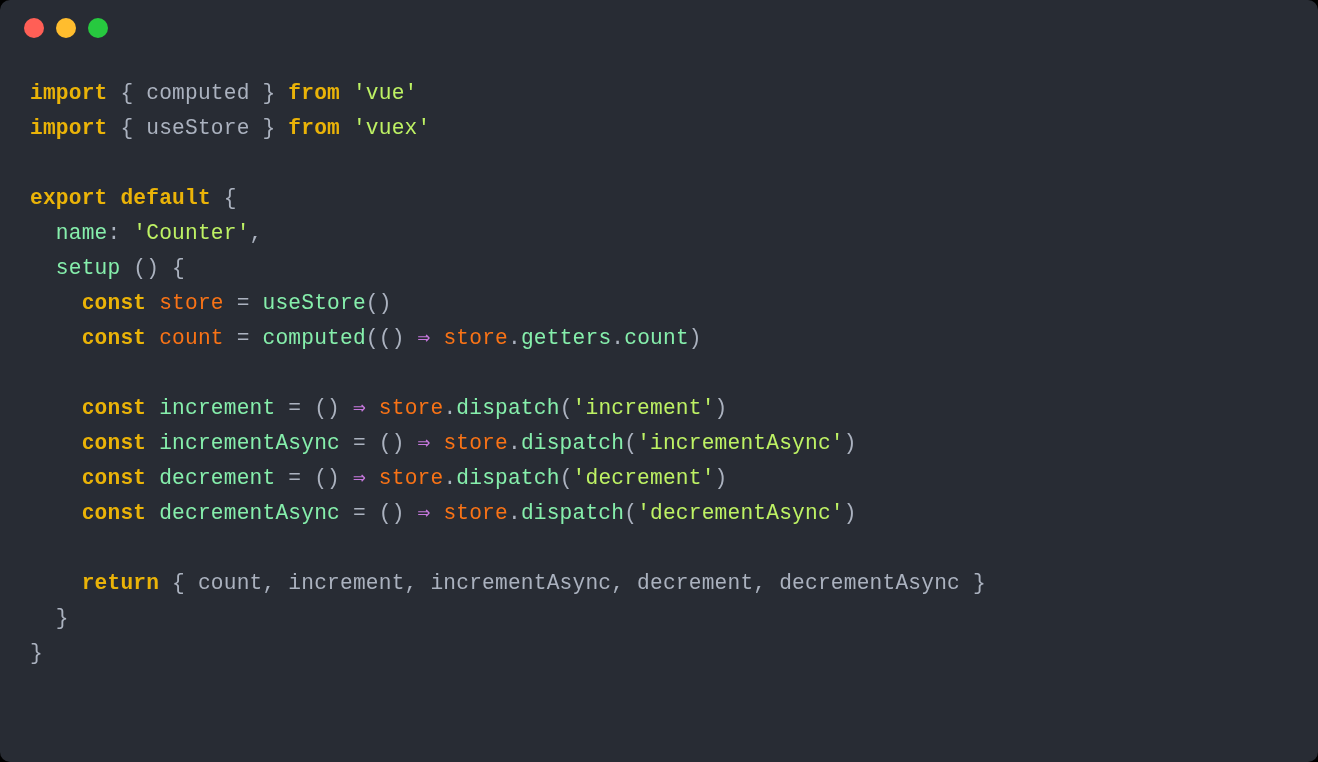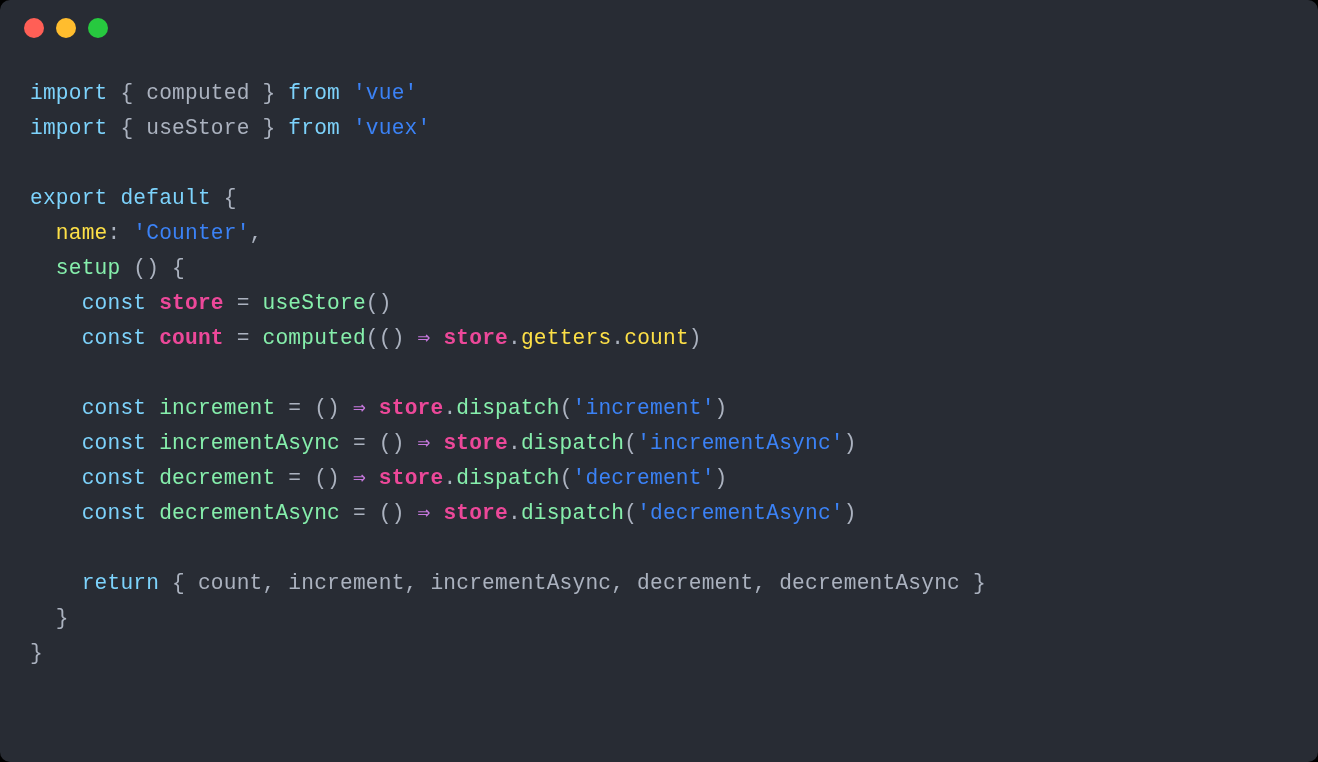--- a/index.html
+++ b/index.html
@@ -37,26 +37,26 @@
     .yellow { background: #ffbd2e; }
     .green { background: #27c93f; }
     .code {
       padding: 20px 30px 30px 30px;
       font-size: 21.2px;
       line-height: 1.65;
       white-space: pre;
       color: #abb2bf;
       letter-spacing: 0.2px;
     }
-    .keyword { color: #7dd3fc; }
+    .keyword { color: #eab308; font-weight: bold; }
     .punct { color: #abb2bf; }
     .func { color: #86efac; }
-    .string { color: #3b82f6; }
-    .prop { color: #fde047; }
-    .var { color: #ec4899; font-weight: bold; }
+    .string { color: #bef264; }
+    .prop { color: #86efac; }
+    .var { color: #f97316; }
     .ident { color: #abb2bf; }
     .arrow { color: #c678dd; }
   </style>
 </head>
 <body>
 
 <div class="window">
   <div class="titlebar">
     <div class="traffic-light red"></div>
     <div class="traffic-light yellow"></div>

